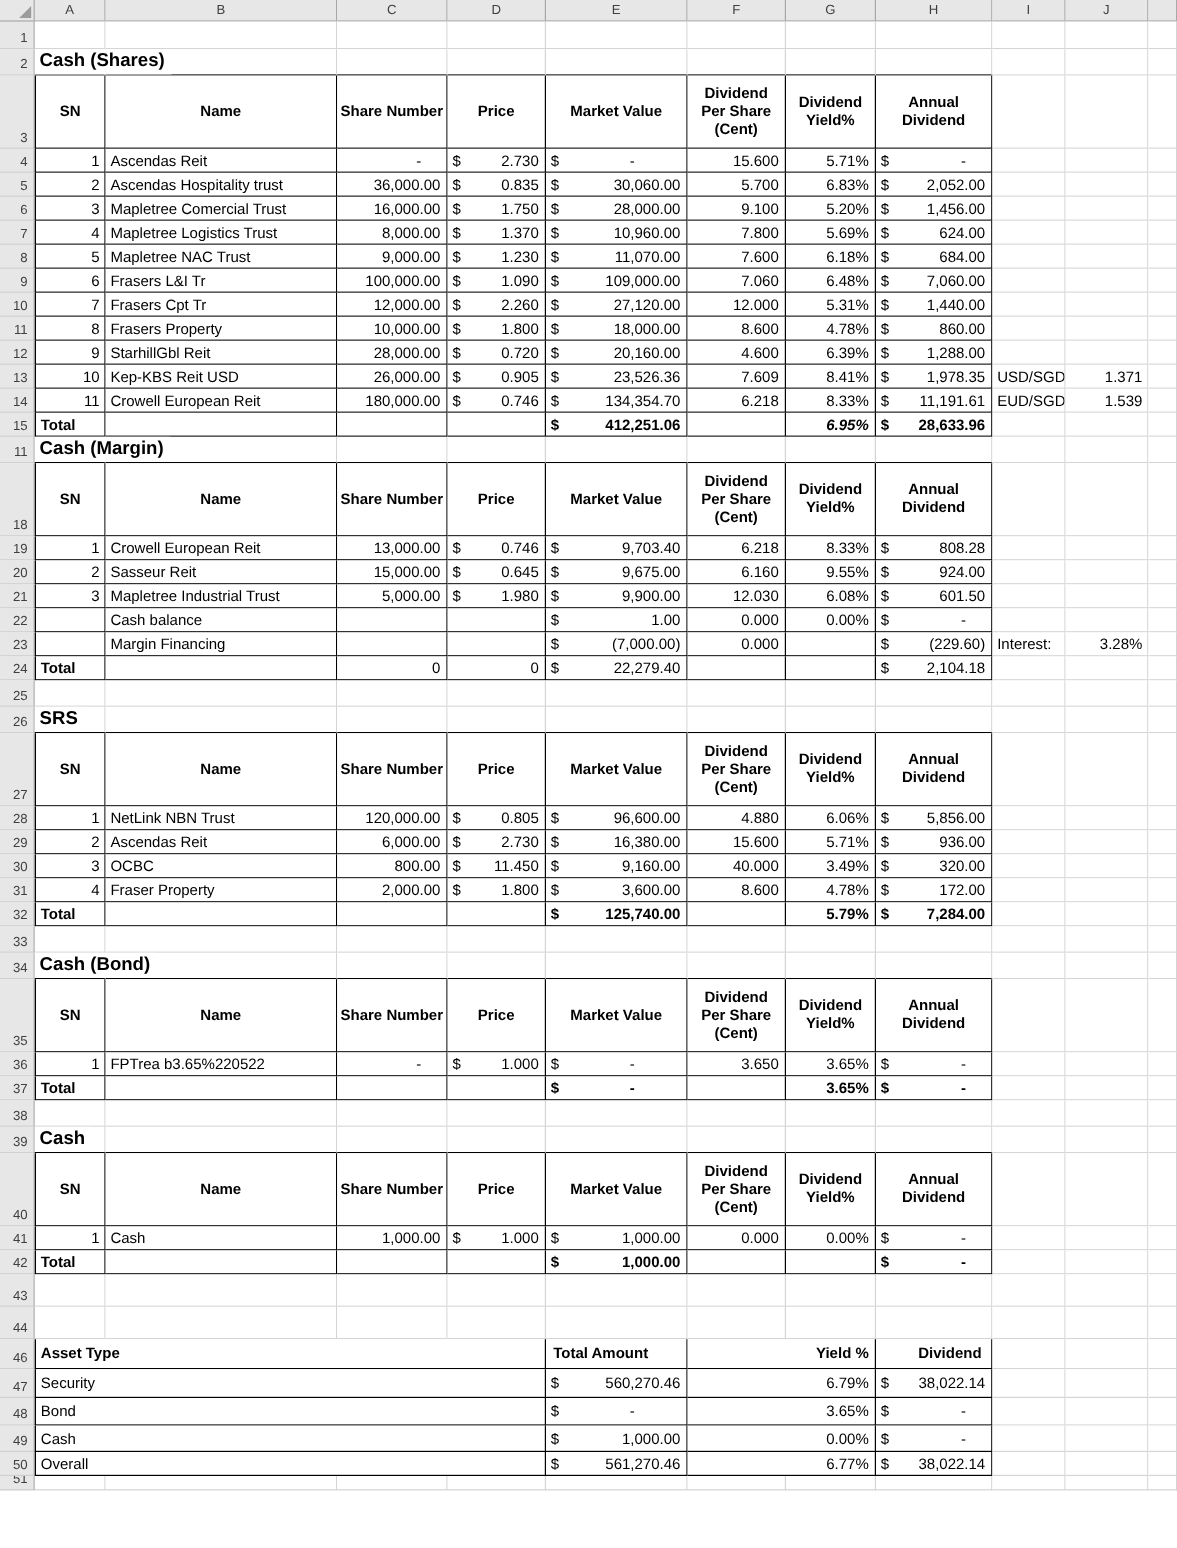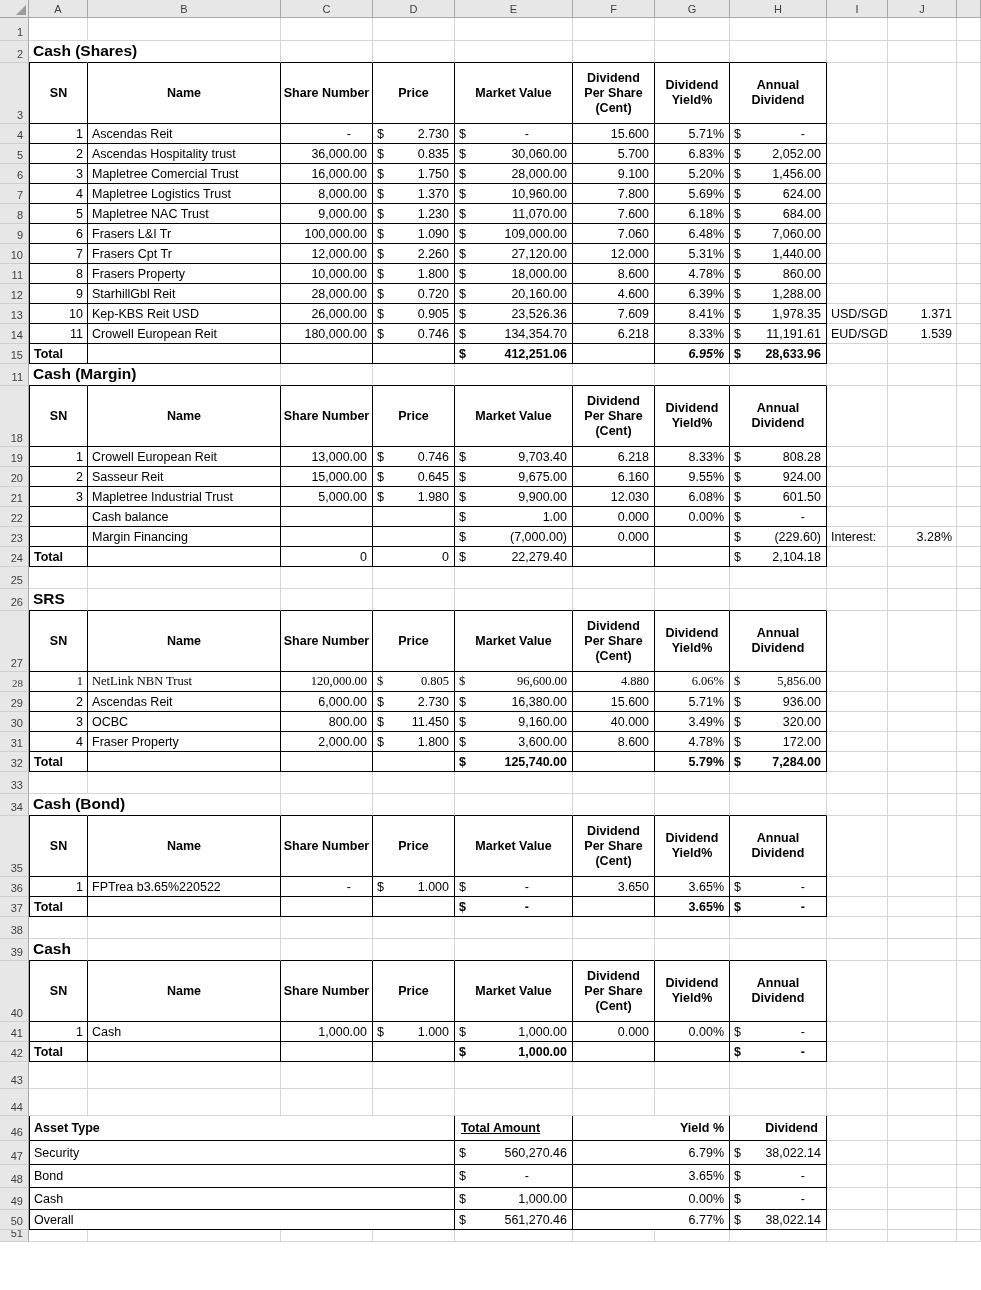--- a/index.html
+++ b/index.html
@@ -834,21 +834,21 @@
 Yield%</span>
         </div>
         <div class="cell tc hc" style="width: 97px;">
           <span>Annual
 Dividend</span>
         </div>
         <div class="cell gc" style="width: 61px;"></div>
         <div class="cell gc" style="width: 69px;"></div>
         <div class="cell gc" style="width: 24px;"></div>
       </div>
-      <div class="row" style="height: 20px; font-family: Liberation Serif, serif;">
+      <div class="row" style="height: 20px;">
         <div class="gut">28</div>
         <div class="cell tc tl sn" style="width: 59px;">
           <span>1</span>
         </div>
         <div class="cell tc nm" style="width: 193px;">
           <span>NetLink NBN Trust</span>
         </div>
         <div class="cell tc num" style="width: 92px;">
           <span>120,000.00</span>
         </div>
@@ -1263,21 +1263,21 @@
         <div class="cell gc" style="width: 97px;"></div>
         <div class="cell gc" style="width: 61px;"></div>
         <div class="cell gc" style="width: 69px;"></div>
         <div class="cell gc" style="width: 24px;"></div>
       </div>
       <div class="row" style="height: 25px;">
         <div class="gut">46</div>
         <div class="cell tc tl ah-l" style="width: 426px;">
           <span>Asset Type</span>
         </div>
-        <div class="cell tc ah-e" style="width: 118px; text-decoration: underline;">
+        <div class="cell tc ah-e" style="width: 118px;">
           <span>Total Amount</span>
         </div>
         <div class="cell tc num b" style="width: 157px;">
           <span>Yield %</span>
         </div>
         <div class="cell tc num b" style="width: 97px; padding-right: 8px;">
           <span>Dividend</span>
         </div>
         <div class="cell gc" style="width: 61px;"></div>
         <div class="cell gc" style="width: 69px;"></div>

